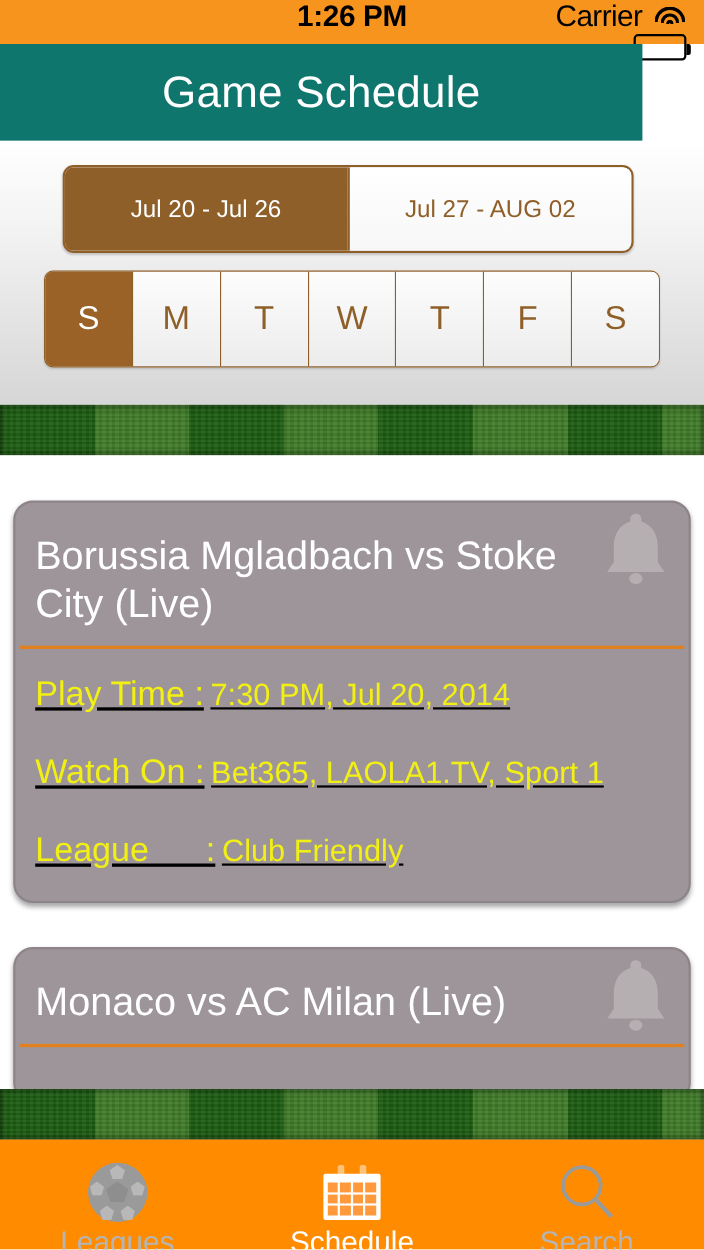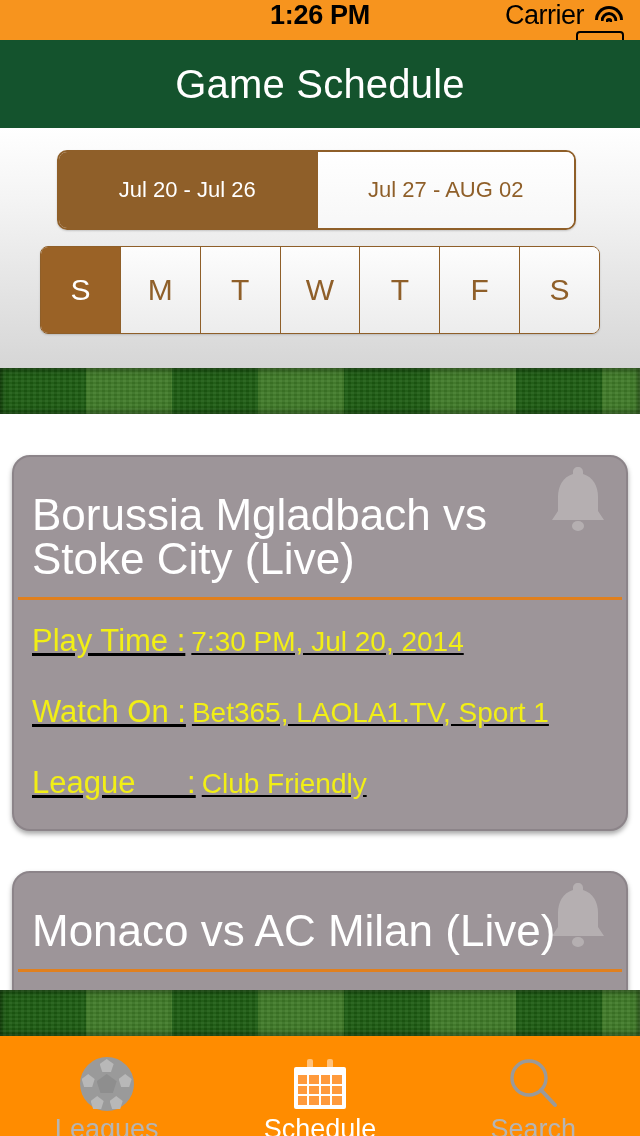--- a/index.html
+++ b/index.html
@@ -26,22 +26,22 @@
   .wifi i:nth-child(3){ width:7px; height:4px; top:13px; border-width:3px; }
   .sb-time{ position:absolute; left:0; right:0; text-align:center;
             font-size:27px; font-weight:bold; color:#000; letter-spacing:-0.3px; pointer-events:none; }
   .sb-right{ margin-left:auto; display:flex; align-items:center; }
   .battery{ position:relative; width:48px; height:24px; border:2.5px solid #000; border-radius:4px; padding:2px; }
   .battery .fill{ width:100%; height:100%; background:#000; border-radius:1px; }
   .battery .cap{ position:absolute; right:-6px; top:7px; width:4px; height:10px; background:#000; border-radius:0 2px 2px 0; }
 
   
   .navbar{
-    position:absolute; left:0; top:40px; width:640px; height:88px;
-    background:#14532d; display:flex; align-items:center; justify-content:center;
+    position:absolute; left:0; top:40px; width:584px; height:88px;
+    background:#0f766e; display:flex; align-items:center; justify-content:center;
   }
   .navtitle{ font-size:40px; color:#fff; font-weight:400; letter-spacing:0.2px; }
 
   
   .header-panel{
     position:absolute; left:0; top:128px; width:640px; height:240px;
     background:linear-gradient(180deg,#ffffff 0%,#f4f4f4 30%,#e2e2e2 72%,#d6d6d6 100%);
   }
 
   
@@ -99,22 +99,22 @@
     position:relative; margin:0 12px 40px 12px; width:616px;
     background:#9D9599; border:2px solid #8C8489; border-radius:18px;
     box-shadow:0 3px 5px rgba(0,0,0,.35);
   }
   .card.first{ margin-top:41px; }
   .bell{
     position:absolute; right:18px; top:6px; width:60px; height:72px; opacity:.55;
   }
   .card-title{
     position:relative; z-index:2;
-    padding:36px 64px 16px 18px;
-    font-size:44px; line-height:44px; color:#ffffff; font-weight:400;
+    padding:26px 64px 16px 18px;
+    font-size:36px; line-height:44px; color:#ffffff; font-weight:400;
   }
   .divider{ height:3px; background:#E0801E; margin:0 4px; }
   .card-body{ padding:22px 21px 26px 18px;text-decoration:underline; }
   .row{ display:flex; align-items:baseline; font-size:31px; color:#F2EF15; line-height:38px; }
   .row + .row{ margin-top:32px; }
   .row .lbl{ white-space:pre; }
   .row .val{ margin-left:6px; font-size:28px; }
 
   
   .tabbar{

